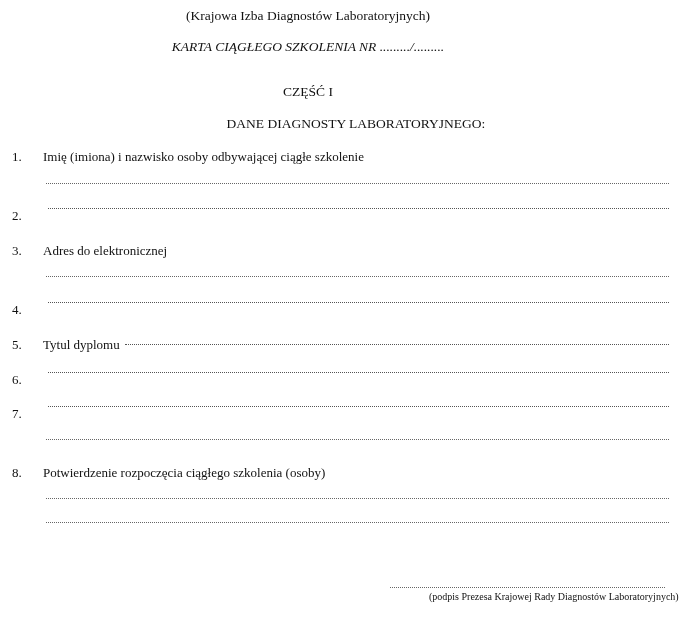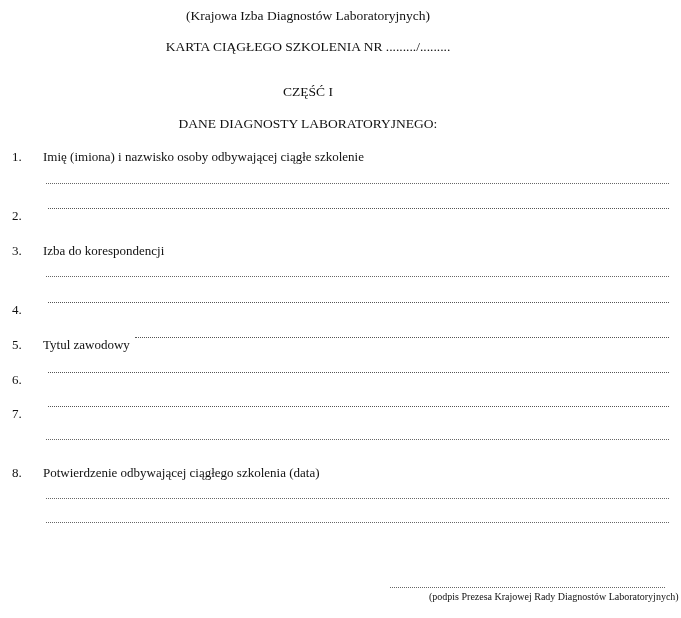--- a/index.html
+++ b/index.html
@@ -12,21 +12,21 @@
     position: absolute; left: 0; width: 616px; text-align: center;
     font-size: 13.5px; line-height: 16px; white-space: nowrap;
   }
   .item {
     position: absolute; left: 0; width: 681px; height: 16px;
     font-size: 13px; line-height: 16px; white-space: nowrap;
   }
   .num { position: absolute; left: 12px; top: 0; }
   .label-row {
     position: absolute; left: 43px; right: 12px; top: 0;
-    display: flex; align-items: flex-start;
+    display: flex; align-items: center;
   }
   .label { flex: 0 0 auto; }
   .leader {
     flex: 1 1 auto; margin-left: 5px; height: 1px;
     border-bottom: 1px dotted #555; position: relative; top: -1px;
   }
   .dotline {
     position: absolute; left: 46px; width: 623px; height: 0;
     border-bottom: 1px dotted #666;
   }
@@ -36,58 +36,58 @@
   }
   .sig-caption {
     position: absolute; left: 393px; top: 590px; width: 280px;
     font-size: 10px; line-height: 14px; white-space: nowrap; margin-left: 36px;
   }
 </style>
 </head>
 <body>
 
 <div class="center" style="top:8px;">(Krajowa Izba Diagnostów Laboratoryjnych)</div>
-<div class="center" style="top:39px;">KARTA CIĄGŁEGO SZKOLENIA NR ........./.........</div>
+<div class="center" style="top:39px;font-style:italic;">KARTA CIĄGŁEGO SZKOLENIA NR ........./.........</div>
 <div class="center" style="top:84px;">CZĘŚĆ I</div>
-<div class="center" style="top:116px;">DANE DIAGNOSTY LABORATORYJNEGO:</div>
+<div class="center" style="top:116px;padding-left:48px;">DANE DIAGNOSTY LABORATORYJNEGO:</div>
 
 <div class="item" style="top:149px;">
   <span class="num">1.</span>
   <div class="label-row">
       <span class="label">Imię (imiona) i nazwisko osoby odbywającej ciągłe szkolenie</span>
     </div>
 </div>
 <div class="dotline" style="top:183px;"></div>
 
 <div class="item" style="top:208px;">
   <span class="num">2.</span>
   <div class="label-row">
     <span class="leader"></span>
   </div>
 </div>
 
 <div class="item" style="top:243px;">
   <span class="num">3.</span>
   <div class="label-row">
-      <span class="label">Izba do korespondencji</span>
+      <span class="label">Adres do elektronicznej</span>
     </div>
 </div>
 <div class="dotline" style="top:276px;"></div>
 
 <div class="item" style="top:302px;">
   <span class="num">4.</span>
   <div class="label-row">
     <span class="leader"></span>
   </div>
 </div>
 
 <div class="item" style="top:337px;">
   <span class="num">5.</span>
   <div class="label-row">
-    <span class="label">Tytul zawodowy</span>
+    <span class="label">Tytul dyplomu</span>
     <span class="leader"></span>
   </div>
 </div>
 
 <div class="item" style="top:372px;">
   <span class="num">6.</span>
   <div class="label-row">
     <span class="leader"></span>
   </div>
 </div>
@@ -96,20 +96,20 @@
   <span class="num">7.</span>
   <div class="label-row">
     <span class="leader"></span>
   </div>
 </div>
 <div class="dotline" style="top:439px;"></div>
 
 <div class="item" style="top:465px;">
   <span class="num">8.</span>
   <div class="label-row">
-      <span class="label">Potwierdzenie odbywającej ciągłego szkolenia (data)</span>
+      <span class="label">Potwierdzenie rozpoczęcia ciągłego szkolenia (osoby)</span>
     </div>
 </div>
 <div class="dotline" style="top:498px;"></div>
 <div class="dotline" style="top:522px;"></div>
 
 <div class="sig-dots"></div>
 <div class="sig-caption">(podpis Prezesa Krajowej Rady Diagnostów Laboratoryjnych)</div>
 
 </body></html>

